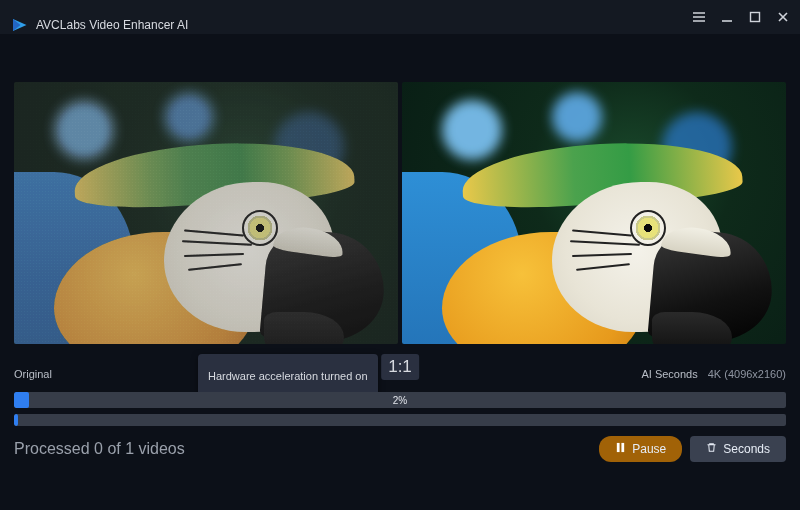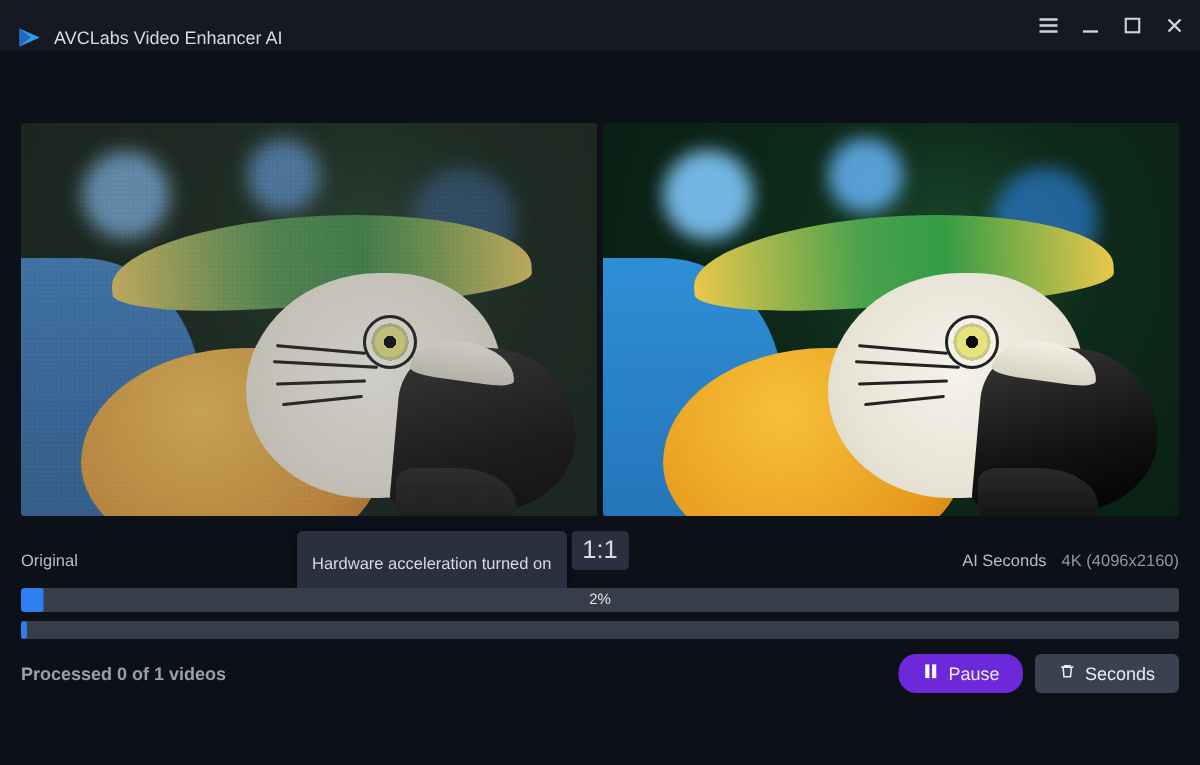--- a/index.html
+++ b/index.html
@@ -87,25 +87,25 @@
   .progress-block { margin-top:12px; }
   .progress-bar { position:relative; height:16px; background:#373d49; border-radius:2px; overflow:hidden; }
   .progress-fill { position:absolute; left:0; top:0; bottom:0; background:#2f7ef0; border-radius:2px; }
   .progress-fill.p1 { width:2%; }
   .progress-fill.p2 { width:0.5%; }
   .progress-label { position:absolute; left:50%; top:50%; transform:translate(-50%,-50%);
     font-size:10px; color:#e2e5eb; }
   .progress-meta { display:flex; justify-content:space-between; font-size:10px; color:#9aa0ab; margin-top:4px; }
 
   .footer-row { display:flex; align-items:center; margin-top:10px; gap:8px; }
-  .footer-left { font-size:12px; color:#9aa0ab;font-weight:bold; }
+  .footer-left { font-size:16px; color:#9aa0ab; }
   .footer-btns { margin-left:auto; display:flex; gap:8px; }
   .btn { display:flex; align-items:center; gap:6px; padding:6px 16px; border-radius:4px;
     font-size:12px; color:#e6ecf5; border:none; cursor:pointer; }
-  .btn-primary { background:#6d28d9;border-radius:12px; }
+  .btn-primary { background:#a16207;border-radius:12px; }
   .btn-secondary { background:#3a4150; }
   .btn svg { width:11px; height:11px; }
 </style>
 </head>
 <body>
 
 <div class="titlebar">
   <div class="titlebar-left">
     <span class="logo">
       <svg viewBox="0 0 24 24">

